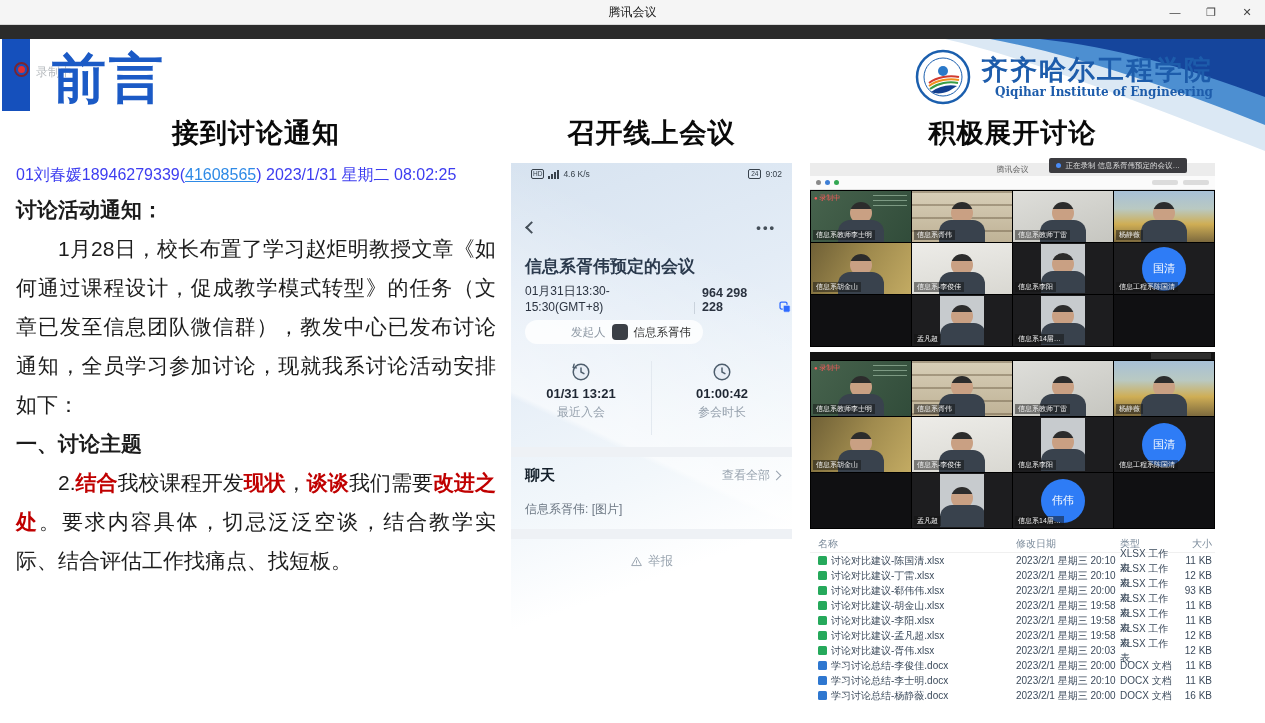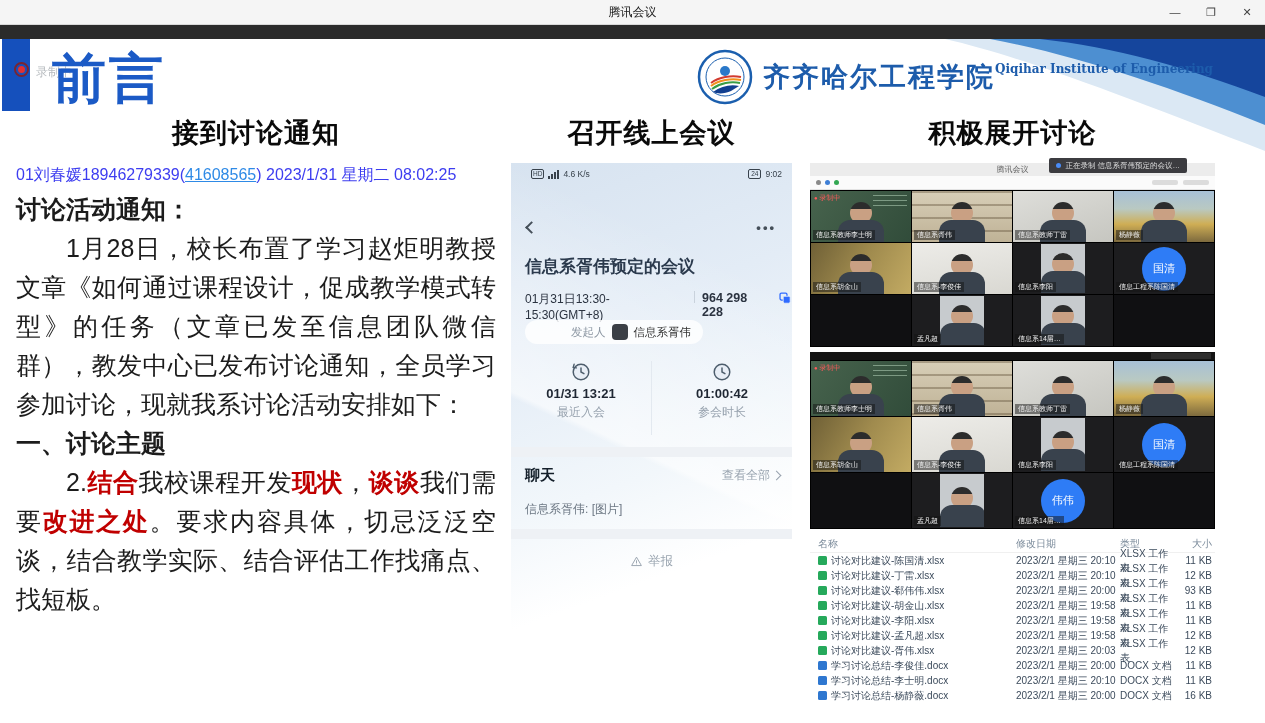--- a/index.html
+++ b/index.html
@@ -21,33 +21,33 @@
   .rec-dot  { position:absolute; left:14px; top:23px; width:15px; height:15px; border-radius:50%;
               border:2px solid #7a2430; display:flex; align-items:center; justify-content:center; }
   .rec-dot i{ width:7px; height:7px; border-radius:50%; background:#e03131; }
   .rec-text { position:absolute; left:36px; top:25px; font-size:12px; color:#b7bbbf; }
   .slide-title { position:absolute; left:52px; top:4px; font-size:54px; font-weight:900;
                  color:#1b5ac6; letter-spacing:3px; }
 
   .corner-svg { position:absolute; right:0; top:0; width:430px; height:112px; pointer-events:none; }
 
   .logo { position:absolute; top:10px; right:52px; display:flex; align-items:center; gap:10px; }
-  .logo-text { display:flex; flex-direction:row; align-items:flex-start; }
+  .logo-text { display:flex; flex-direction:column; align-items:flex-end; }
   .logo-cn { font-family:"DejaVu Serif", serif; font-size:27px; font-weight:bold;
              color:#1d5cab; letter-spacing:2px; line-height:30px; }
   .logo-en { font-family:"DejaVu Serif", serif; font-size:12px; font-weight:bold; color:#1d5cab; }
 
   .col-heading { font-size:27px; font-weight:800; color:#0a0a0a; text-align:center; letter-spacing:1px; }
 
   
   .col1 { position:absolute; left:16px; top:76px; width:480px; }
   .meta-line { margin-top:14px; font-size:16px; color:#3d3df0; }
   .meta-link { color:#2e8ae6; text-decoration:underline; }
   .body-text { margin-top:4px; }
-  .para { font-size:25px; line-height:39px; color:#1c1c1c; text-align:justify; }
+  .para { font-size:21px; line-height:39px; color:#1c1c1c; text-align:justify; }
   .para .b { font-weight:800; }
   .para .red { color:#c00000; font-weight:800; }
 
   
   .col2 { position:absolute; left:511px; top:76px; width:281px; }
   .phone { position:relative; width:281px; height:522px; margin-top:12px;
            background:
              linear-gradient(205deg, rgba(255,255,255,0) 20%, rgba(255,255,255,.55) 55%, rgba(255,255,255,0) 56%),
              linear-gradient(160deg,#d7e3f0 0%,#e3ecf6 30%,#f2f7fb 58%,#ffffff 75%,#ffffff 100%); }
   .p-status { position:absolute; top:6px; left:10px; right:10px; display:flex;
@@ -56,21 +56,21 @@
   .hd-badge { border:1px solid #38424c; border-radius:2px; font-size:6.5px; padding:0 1px; line-height:8px; }
   .sig { display:flex; align-items:flex-end; gap:1px; }
   .sig i { width:2px; background:#38424c; display:block; }
   .batt { border:1px solid #38424c; border-radius:2px; font-size:6.5px; line-height:8px; padding:0 2px; }
   .p-nav { position:absolute; top:57px; left:16px; right:16px; display:flex;
            justify-content:space-between; align-items:center; }
   .chev-left { width:9px; height:9px; border-left:2px solid #454f59; border-bottom:2px solid #454f59;
                transform:rotate(45deg); }
   .more-dots { font-size:13px; letter-spacing:2px; color:#454f59; font-weight:bold; }
   .p-title { position:absolute; top:92px; left:14px; font-size:17px; font-weight:700; color:#2b3a4d; }
-  .p-meta { position:absolute; top:128px; left:14px; display:flex; align-items:flex-start; gap:7px;
+  .p-meta { position:absolute; top:120px; left:14px; display:flex; align-items:flex-end; gap:7px;
             font-size:12px; color:#2b3340; }
   .p-meta .vdiv { width:1px; height:12px; background:#c9d2dc; }
   .p-meta .mid { font-weight:700; font-size:12.5px; }
   .p-pill { position:absolute; top:157px; left:14px; display:inline-flex; align-items:center; gap:6px;
             background:rgba(255,255,255,.8); border-radius:14px; padding:4px 12px 4px 9px;
             font-size:11.5px; color:#333; }
   .p-pill .lab { color:#8a95a1;margin-left:37px; }
   .p-pill .avatar { width:16px; height:16px; border-radius:4px; background:#3b3f46; }
   .p-stats { position:absolute; top:198px; left:0; right:0; height:74px; display:flex; }
   .stat { flex:1; display:flex; flex-direction:column; align-items:center; gap:3px; }

